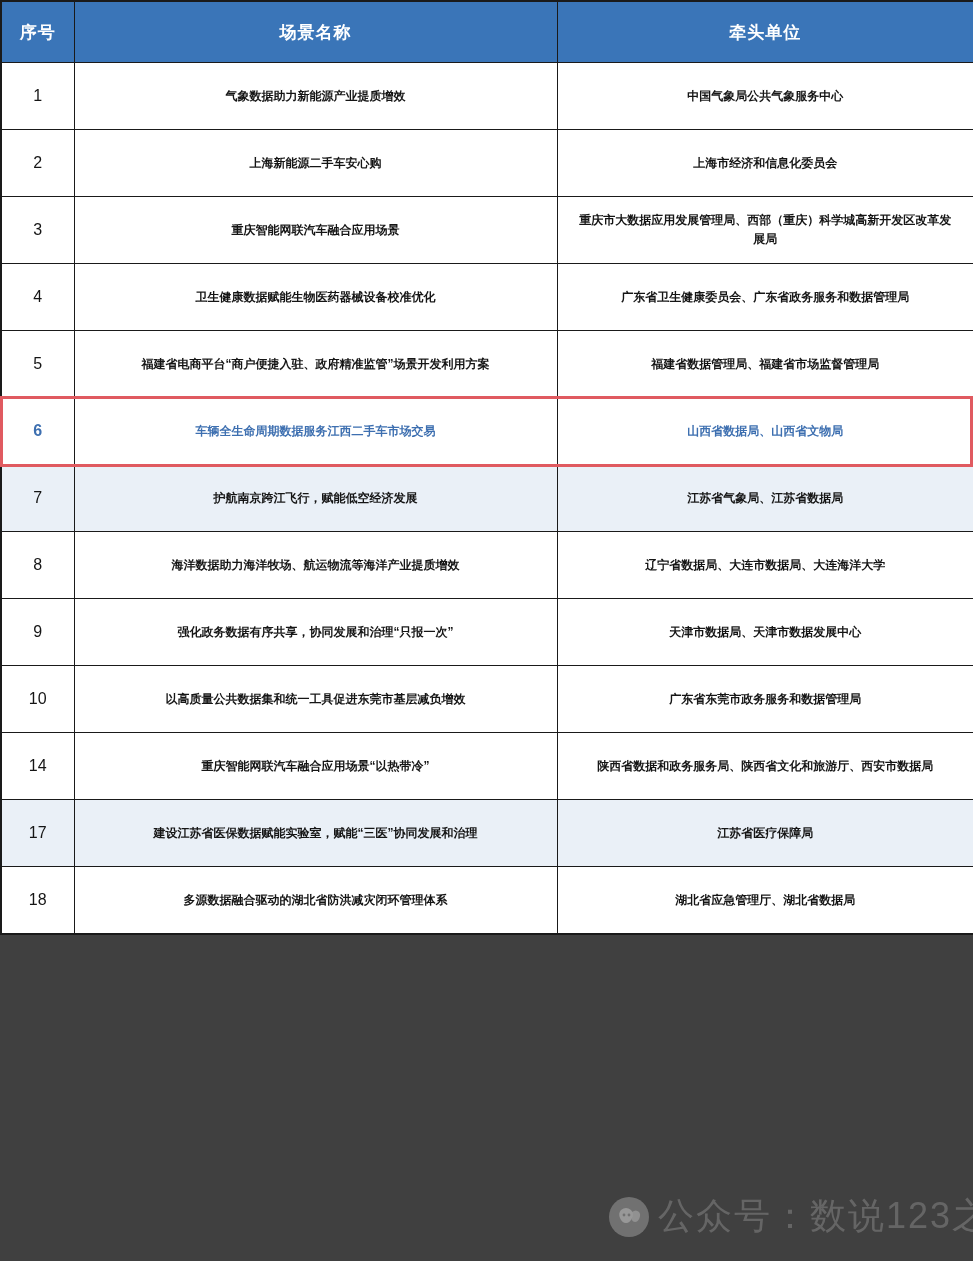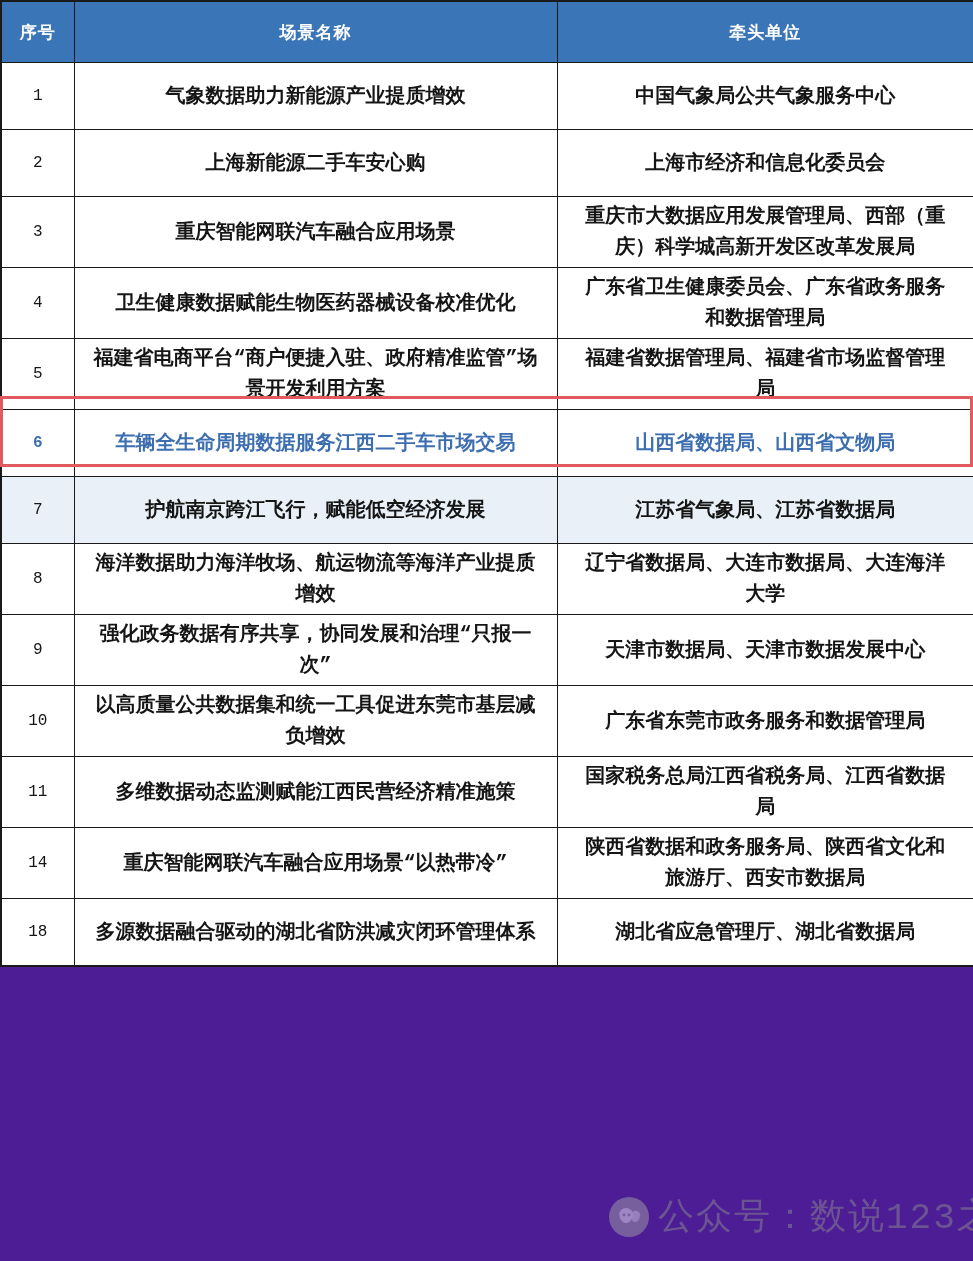--- a/index.html
+++ b/index.html
@@ -16,22 +16,21 @@
     margin: 0;
     padding: 0;
     background: #FFFFFF;
     font-family: "Liberation Sans", "DejaVu Sans", sans-serif;
   }
   .page {
     position: relative;
     width: 973px;
     height: 1261px;
     overflow: hidden;
-    background: #4c1d95;
-    font-family: Liberation Mono, monospace;
+    background: #404040;
   }
   table.scenario-table {
     width: 973px;
     border-collapse: collapse;
     table-layout: fixed;
     border: 2px solid var(--grid-line);
   }
   col.c-num   { width: 73px; }
   col.c-scene { width: 483px; }
   col.c-unit  { width: 417px; }
@@ -44,21 +43,21 @@
     border: 1px solid var(--grid-line);
     text-align: center;
     vertical-align: middle;
     letter-spacing: 1px;
   }
   tbody td {
     border: 1px solid var(--grid-line);
     height: 58px;
     text-align: center;
     vertical-align: middle;
-    font-size: 20px;
+    font-size: 12px;
     font-weight: 600;
     color: var(--body-text);
     line-height: 1.55;
     padding: 4px 18px;
     background: #FFFFFF;
     word-break: break-all;
   }
   tbody td.cell-num {
     font-weight: 400;
     font-size: 16px;
@@ -156,28 +155,28 @@
           <td class="cell-num">9</td>
           <td class="cell-scene">强化政务数据有序共享，协同发展和治理“只报一次”</td>
           <td class="cell-unit">天津市数据局、天津市数据发展中心</td>
         </tr>
         <tr class="">
           <td class="cell-num">10</td>
           <td class="cell-scene">以高质量公共数据集和统一工具促进东莞市基层减负增效</td>
           <td class="cell-unit">广东省东莞市政务服务和数据管理局</td>
         </tr>
         <tr class="">
-          <td class="cell-num">11</td>
-          <td class="cell-scene">多维数据动态监测赋能江西民营经济精准施策</td>
-          <td class="cell-unit">国家税务总局江西省税务局、江西省数据局</td>
-        </tr>
-        <tr class="">
           <td class="cell-num">14</td>
           <td class="cell-scene">重庆智能网联汽车融合应用场景“以热带冷”</td>
           <td class="cell-unit">陕西省数据和政务服务局、陕西省文化和旅游厅、西安市数据局</td>
+        </tr>
+        <tr class="shaded">
+          <td class="cell-num">17</td>
+          <td class="cell-scene">建设江苏省医保数据赋能实验室，赋能“三医”协同发展和治理</td>
+          <td class="cell-unit">江苏省医疗保障局</td>
         </tr>
         <tr class="">
           <td class="cell-num">18</td>
           <td class="cell-scene">多源数据融合驱动的湖北省防洪减灾闭环管理体系</td>
           <td class="cell-unit">湖北省应急管理厅、湖北省数据局</td>
         </tr>
       </tbody>
   </table>
 
   <div class="highlight-box" style="top: 395.5px; height: 71px;"></div>

